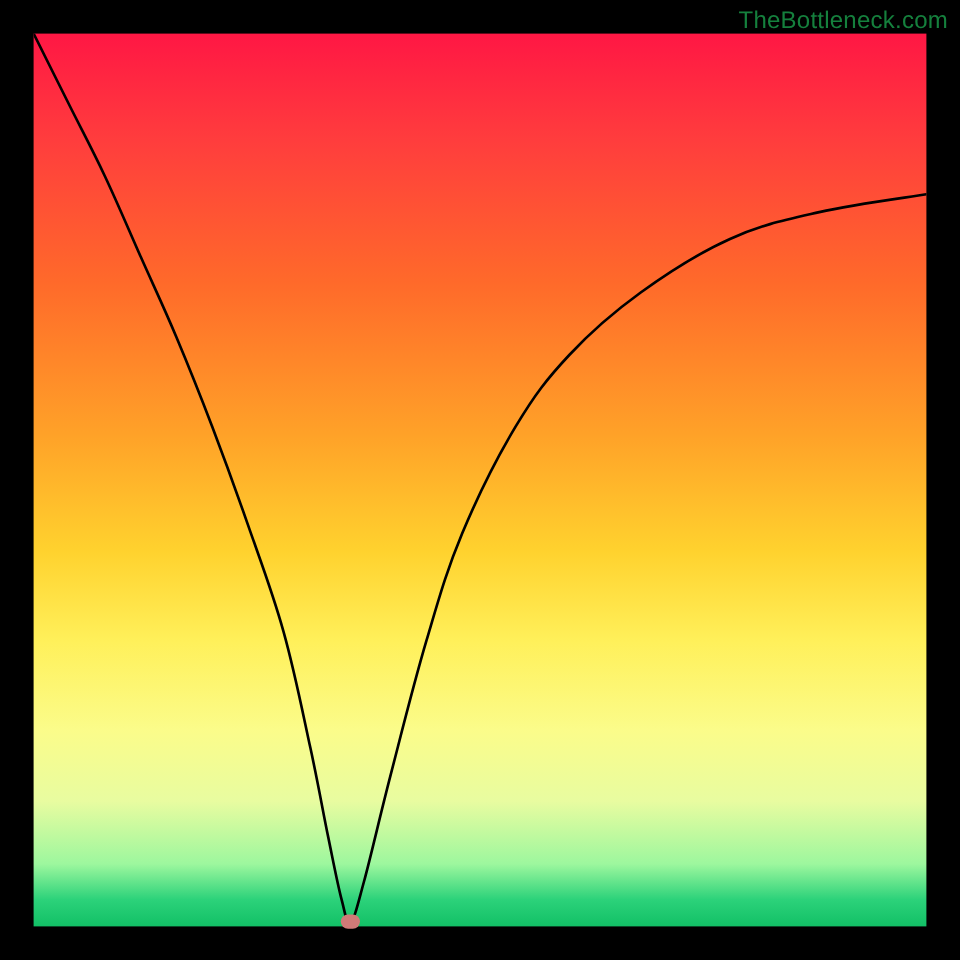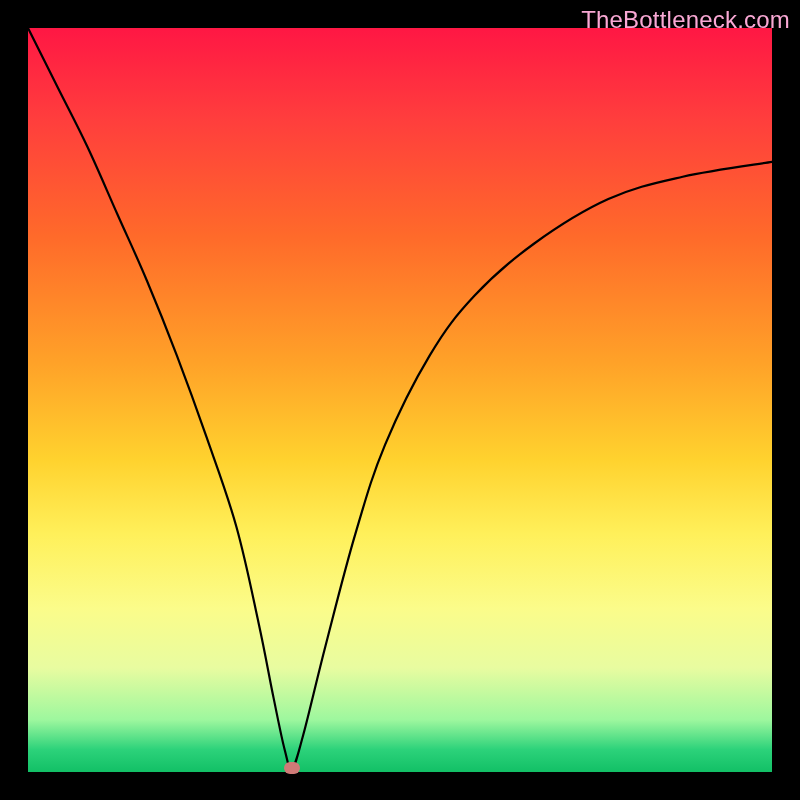--- a/index.html
+++ b/index.html
@@ -28,22 +28,22 @@
       #9df79e 93%,
       #2cd27a 97%,
       #12c066 100%
     );
   }
   .watermark {
     position: absolute;
     top: 6px;
     right: 10px;
     font-family: Arial, Helvetica, sans-serif;
-    font-size: 24px;
-    color: #f9a8d4;
+    font-size: 20px;
+    color: #15803d;
     font-weight: 500;
     letter-spacing: 0.2px;
     user-select: none;
   }
   svg.curve {
     position: absolute;
     left: 0;
     top: 0;
     width: 744px;
     height: 744px;

